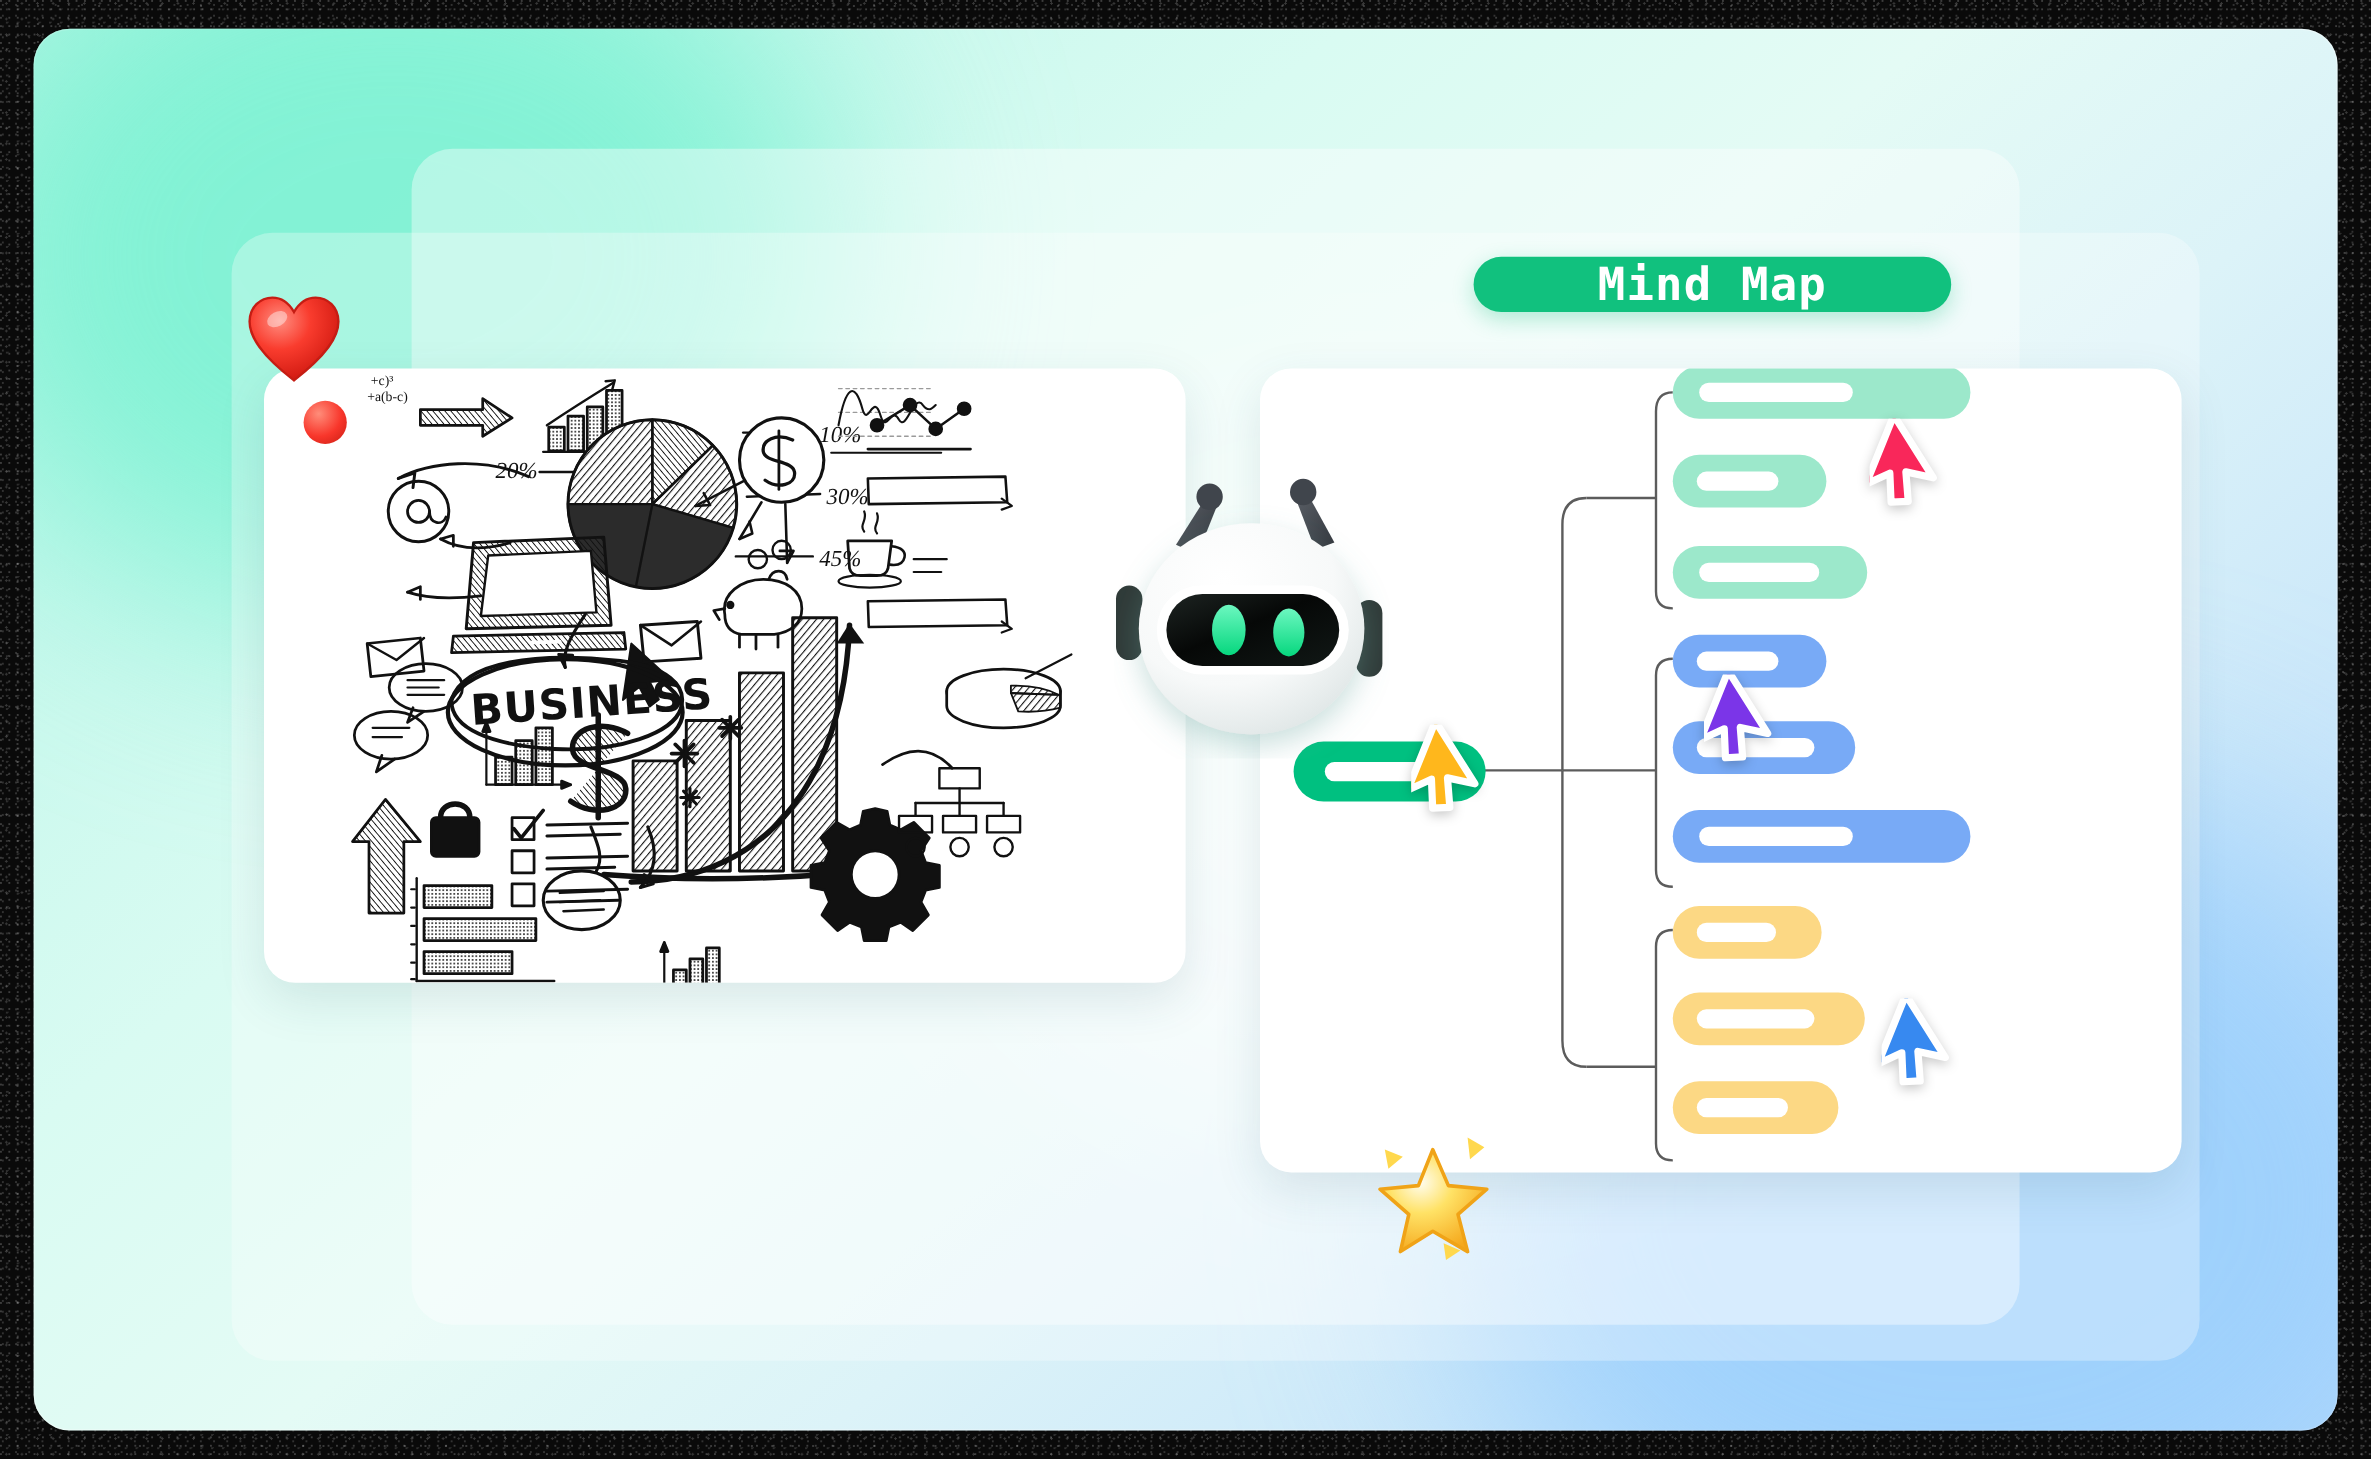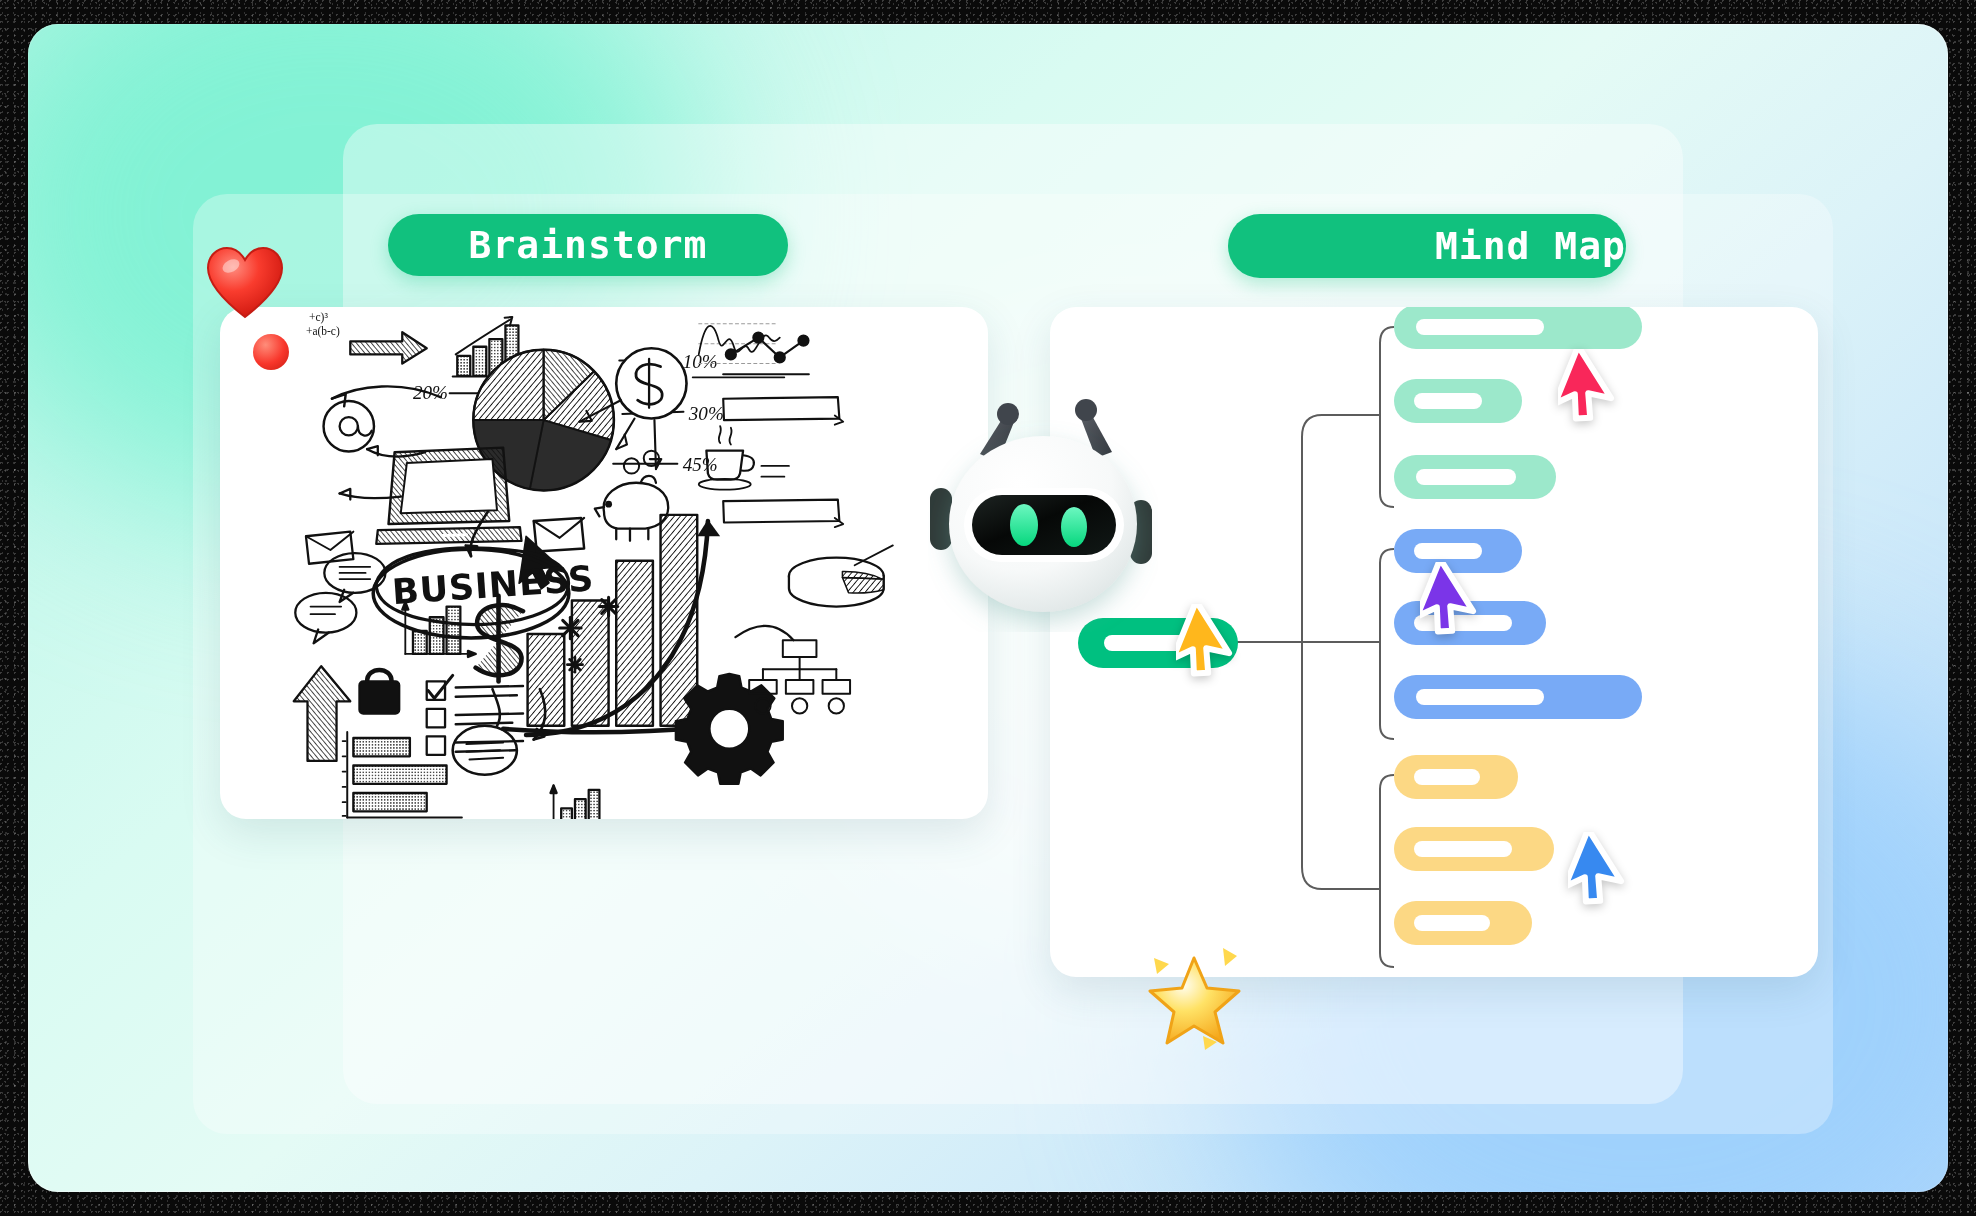--- a/index.html
+++ b/index.html
@@ -66,21 +66,21 @@
     background:#11c17e;
     border-radius:999px;
     display:flex; align-items:center; justify-content:center;
     color:#ffffff;
     font-family:"DejaVu Sans Mono","Liberation Mono",monospace;
     font-weight:bold;
     letter-spacing:1px;
     box-shadow:0 6px 18px rgba(17,193,126,.30);
   }
   #pill-brainstorm{ left:360px; top:190px; width:400px; height:62px; font-size:38px; }
-  #pill-mindmap  { left:1200px; top:190px; width:398px; height:64px; font-size:38px;justify-content:flex-end; }
+  #pill-mindmap  { left:1200px; top:190px; width:398px; height:46px; font-size:38px; }
 
   
   .panel{
     position:absolute;
     background:#ffffff;
     border-radius:26px;
     box-shadow:0 14px 40px rgba(40,90,110,.13);
     overflow:hidden;
   }
   #panel-brainstorm{ left:192px; top:283px; width:768px; height:512px; }
@@ -122,23 +122,20 @@
 
   <div id="canvas">
 
     <div class="bloom a"></div>
     <div class="bloom b"></div>
     <div class="bloom c"></div>
 
     <div id="ghost-back" class="ghost-card"></div>
     <div id="ghost-front" class="ghost-card"></div>
 
-    <div id="pill-brainstorm" class="pill">
-      <span>Brainstorm</span>
-    </div>
 
     <div id="pill-mindmap" class="pill">
       <span>Mind Map</span>
     </div>
 
     <div id="panel-brainstorm" class="panel">
       <svg id="doodle-svg" viewBox="0 0 768 670">
         <defs>
           <pattern id="hatch" width="6" height="6" patternUnits="userSpaceOnUse" patternTransform="rotate(40)">
             <line x1="0" y1="0" x2="0" y2="6" stroke="#111" stroke-width="2.4"></line>

